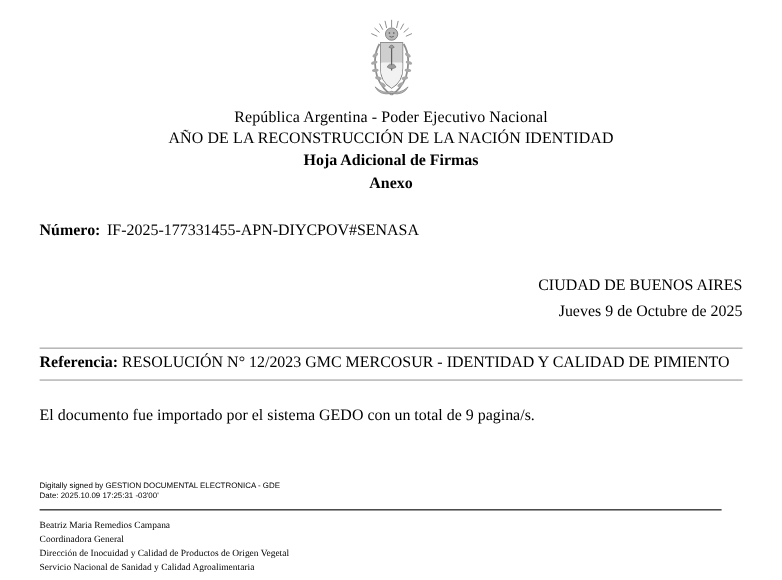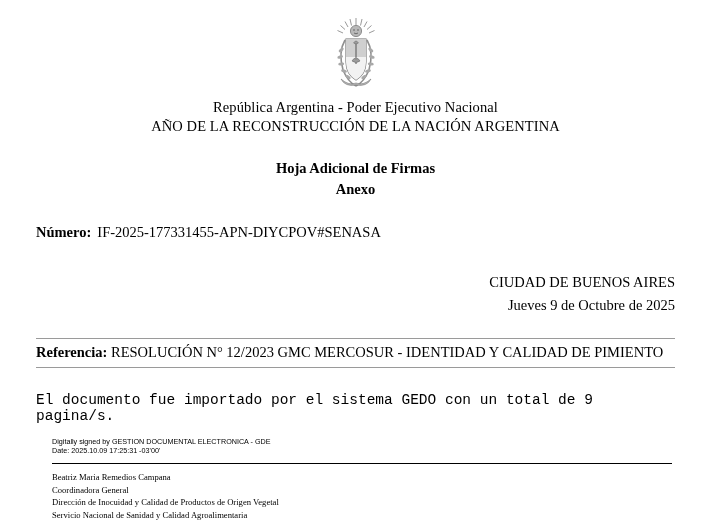--- a/index.html
+++ b/index.html
@@ -40,21 +40,20 @@
     line-height: 1.32;
   }
   .header-lines div {
     font-size: 14.5px;
     letter-spacing: 0.1px;
   }
 
   
   .title-block {
     text-align: center;
-    margin-top: 22px;
     line-height: 1.45;
   }
   .title-block .t1 {
     font-size: 14.5px;
     font-weight: bold;
   }
   .title-block .t2 {
     font-size: 14.5px;
     font-weight: bold;
   }
@@ -94,27 +93,26 @@
     padding: 5px 0 6px 0;
   }
   .ref-line .lbl {
     font-weight: bold;
   }
 
   
   .body-text {
     margin-top: 24px;
     font-size: 14.5px;
-    font-family: Liberation Mono, monospace;
   }
 
   
   .sig-block {
     position: absolute;
-    left: 52px;
+    left: 36px;
     bottom: 6px;
     width: 620px;
   }
   .sig-digital {
     font-family: "Liberation Sans", sans-serif;
     font-size: 7.2px;
     line-height: 1.35;
     color: #000;
   }
   .sig-rule {
@@ -177,21 +175,21 @@
       <line x1="28" y1="27" x2="28" y2="48" stroke="#5f5f5f" stroke-width="1.1"></line>
       <path d="M24 45 q2 -4 4 -2 q2 -2 4 2 q-4 3 -8 0 z" fill="#9d9d9d" stroke="#6d6d6d" stroke-width="0.6"></path>
       <path d="M25.6 27 q2.4 -4 4.8 0 q-2.4 2 -4.8 0 z" fill="#9d9d9d" stroke="#6d6d6d" stroke-width="0.6"></path>
 
       <path d="M13 63 q8 7 15 4 q7 3 15 -4 q-4 8 -15 6 q-11 2 -15 -6 z" fill="#b5b5b5" stroke="#7a7a7a" stroke-width="0.6"></path>
     </svg>
   </div>
 
   <div class="header-lines">
     <div>República Argentina - Poder Ejecutivo Nacional</div>
-    <div>AÑO DE LA RECONSTRUCCIÓN DE LA NACIÓN ARGENTINA</div>
+    <div>AÑO DE LA RECONSTRUCCIÓN DE LA NACIÓN IDENTIDAD</div>
   </div>
 
   <div class="title-block">
     <div class="t1">Hoja Adicional de Firmas</div>
     <div class="t2">Anexo</div>
   </div>
 
   <div class="numero-row">
     <span class="lbl">Número:</span><span class="val">IF-2025-177331455-APN-DIYCPOV#SENASA</span>
   </div>

